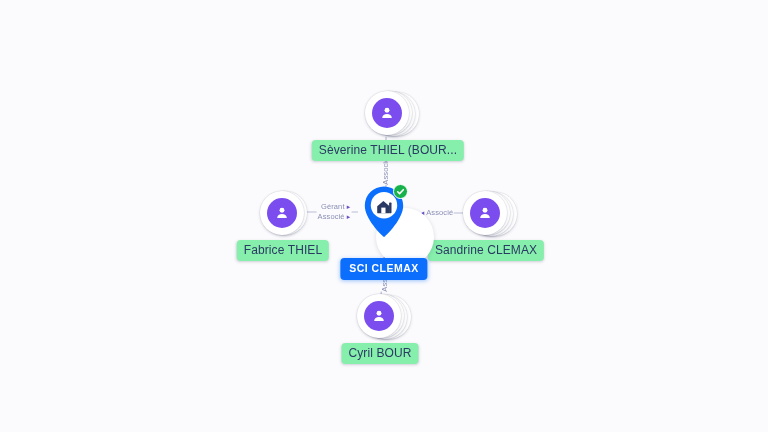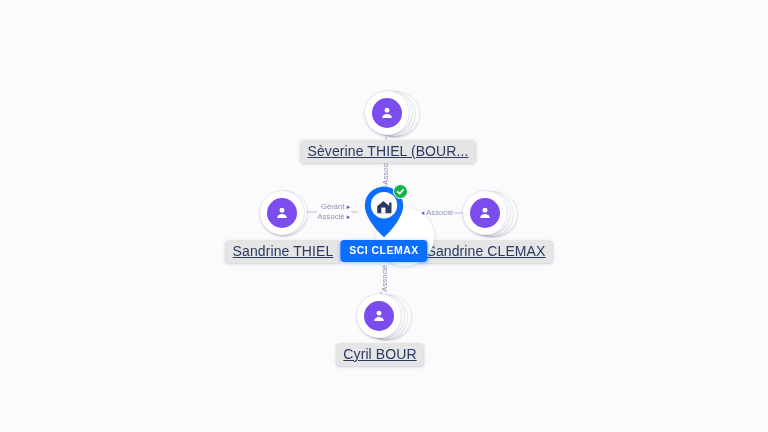--- a/index.html
+++ b/index.html
@@ -65,29 +65,28 @@
     justify-content: center;
   }
   .avatar-circle svg { display: block; }
 
   
   .node-label {
     position: absolute;
     transform: translateX(-50%);
     top: 26px;
     white-space: nowrap;
-    background: #e5e5e5;
+    background: #86efac;
     color: #2b3a63;
-    font-size: 14px;
+    font-size: 12px;
     line-height: 1;
     padding: 4px 7px 5px 7px;
     border-radius: 4px;
     box-shadow: 0 1px 3px rgba(40,45,80,0.22);
     letter-spacing: 0.1px;
-    text-decoration: underline;
   }
 
   
   .pin-wrap {
     position: absolute;
     left: -21px;
     top: -26px;
     width: 42px;
     height: 52px;
   }
@@ -116,21 +115,21 @@
     background: #17b24b;
     border: 1.6px solid #ffffff;
     display: flex;
     align-items: center;
     justify-content: center;
     box-sizing: border-box;
   }
   .company-label {
     position: absolute;
     transform: translateX(-50%);
-    top: 29px;
+    top: 47px;
     white-space: nowrap;
     background: #0b6efd;
     color: #ffffff;
     font-size: 10.5px;
     line-height: 1;
     font-weight: 700;
     letter-spacing: 0.45px;
     padding: 5px 9px 6px 9px;
     border-radius: 4px;
     box-shadow: 0 1px 4px rgba(11,110,253,0.40);
@@ -221,21 +220,21 @@
       <div class="card c1"></div>
       <div class="card front">
         <div class="avatar-circle">
           <svg width="16" height="16" viewBox="0 0 24 24" fill="#ffffff">
             <circle cx="12" cy="8" r="3.7"></circle>
             <path d="M4.8 19.5c0-3.7 3.2-5.9 7.2-5.9s7.2 2.2 7.2 5.9z"></path>
           </svg>
         </div>
       </div>
     </div>
-    <div class="node-label">Sandrine THIEL</div>
+    <div class="node-label">Fabrice THIEL</div>
   </div>
 
   <div class="node" style="left:486px; top:214px;">
     <div class="avatar-stack">
       <div class="card c3"></div>
       <div class="card c2"></div>
       <div class="card c1"></div>
       <div class="card front">
         <div class="avatar-circle">
           <svg width="16" height="16" viewBox="0 0 24 24" fill="#ffffff">

